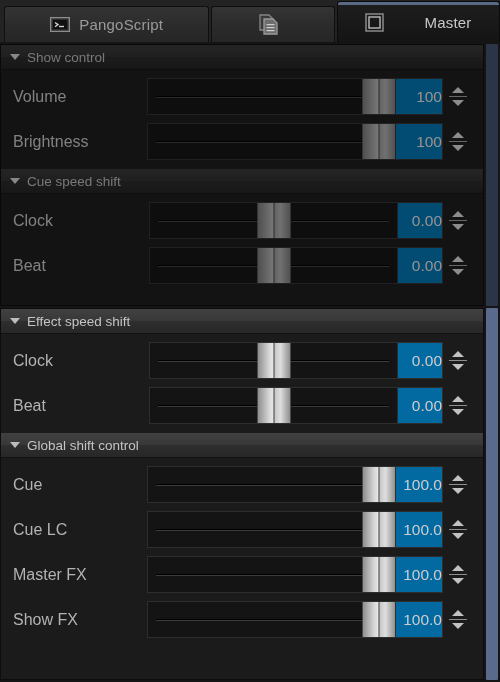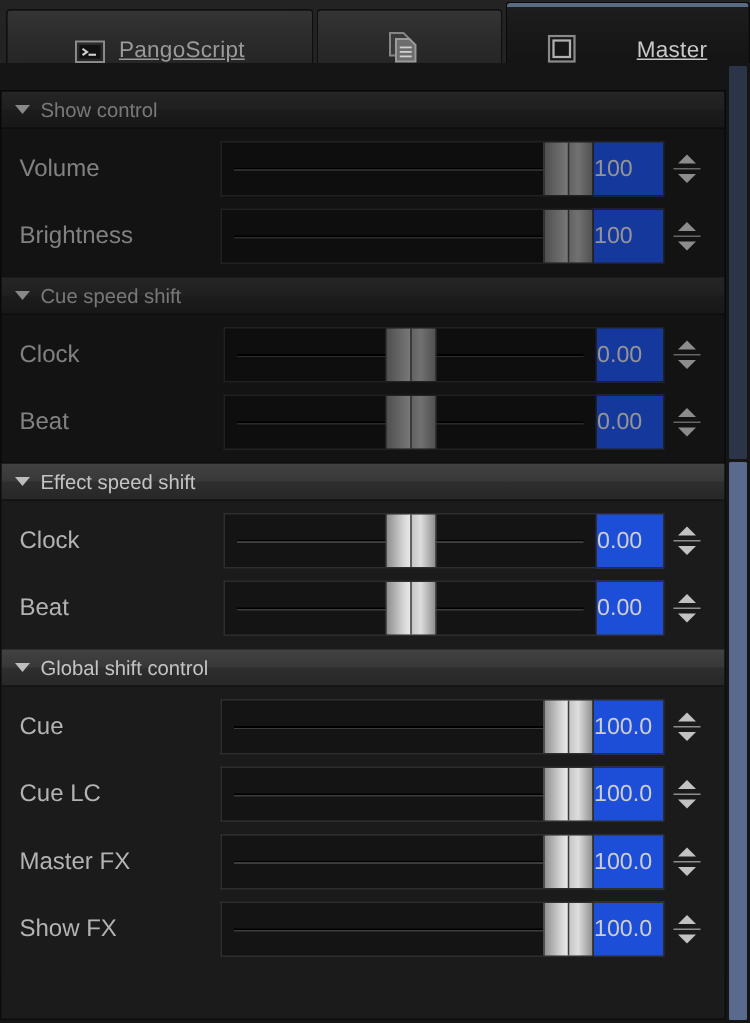--- a/index.html
+++ b/index.html
@@ -12,29 +12,28 @@
   #app { position: relative; width: 500px; height: 682px; background: #151515; }
 
   
   .tabbar {
     position: absolute; top: 0; left: 0; width: 500px; height: 42px;
     background: #232323;
     display: flex; align-items: flex-end;
   }
   .tab {
     position: relative; height: 36px;
-    display: flex; align-items: flex-end; justify-content: center;
+    display: flex; align-items: center; justify-content: center;
     gap: 9px;
     background: linear-gradient(to bottom, #343434 0%, #2b2b2b 55%, #262626 100%);
     border: 1px solid #0f0f0f;
     border-bottom: none;
     border-top-left-radius: 3px; border-top-right-radius: 3px;
     color: #9a9a9a; font-size: 15px;
     cursor: pointer;
-    text-decoration: underline;
   }
   .tab.t1 { width: 208px; margin-left: 4px; }
   .tab.t2 { width: 125px; margin-left: 2px; }
   .tab.active {
     height: 41px;
     background: linear-gradient(to bottom, #5a6a84 0px, #5a6a84 3px, #1d1d1d 3px, #141414 100%);
     border: 1px solid #0a0a0a; border-bottom: none;
     color: #c8c8c8;
     width: 165px; margin-left: 2px; gap: 40px;
   }
@@ -92,23 +91,24 @@
   }
   .slider .hnd::after {
     content: ""; position: absolute; left: 50%; top: 0; bottom: 0; width: 1px;
     background: #3a3a3a; transform: translateX(-50%);
   }
   .bright .hnd {
     background: linear-gradient(to right, #8f8f8f 0%, #d8d8d8 36%, #e8e8e8 48%, #c6c6c6 52%, #dedede 70%, #909090 100%);
   }
 
   .valbox {
-    display: flex; align-items: center; justify-content: flex-start;
-    background: #1d4ed8; border: 1px solid #2e2e2e;
+    display: flex; align-items: center; justify-content: flex-end;
+    background: #0369a1; border: 1px solid #2e2e2e;
     color: #cdcdcd; font-size: 15.5px;
+    padding-left: 5px;
   }
   .spin {
     width: 30px; background: #1b1b1b;
     display: flex; flex-direction: column; align-items: center; justify-content: center;
     gap: 3px; cursor: pointer;
   }
   .spin .up { width: 0; height: 0; border-left: 6px solid transparent; border-right: 6px solid transparent; border-bottom: 6px solid #c2c2c2; }
   .spin .bar { width: 18px; height: 1px; background: #8e8e8e; }
   .spin .dn { width: 0; height: 0; border-left: 6px solid transparent; border-right: 6px solid transparent; border-top: 6px solid #c2c2c2; }
 
@@ -154,21 +154,21 @@
           <rect x="1" y="1" width="17" height="17" fill="none" stroke="#8a8a8a" stroke-width="1.5"></rect>
           <rect x="4" y="4" width="11" height="11" fill="none" stroke="#b0b0b0" stroke-width="1.5"></rect>
         </svg>
       </span>
       <span class="tab-label">Master</span>
     </div>
   </div>
 
   <div class="body">
 
-    <div class="pane dim" id="pane-upper" style="top:18px; height:262px;">
+    <div class="pane dim" id="pane-upper" style="top:2px; height:262px;">
         <div class="sect">
           <div class="sect-head lo">
             <span class="caret"></span>
             <span>Show control</span>
           </div>
           <div class="sect-body">
             <div class="row">
               <span class="row-label">Volume</span>
               <div class="ctrl">
                 <div class="slider" style="width: 248px;">

